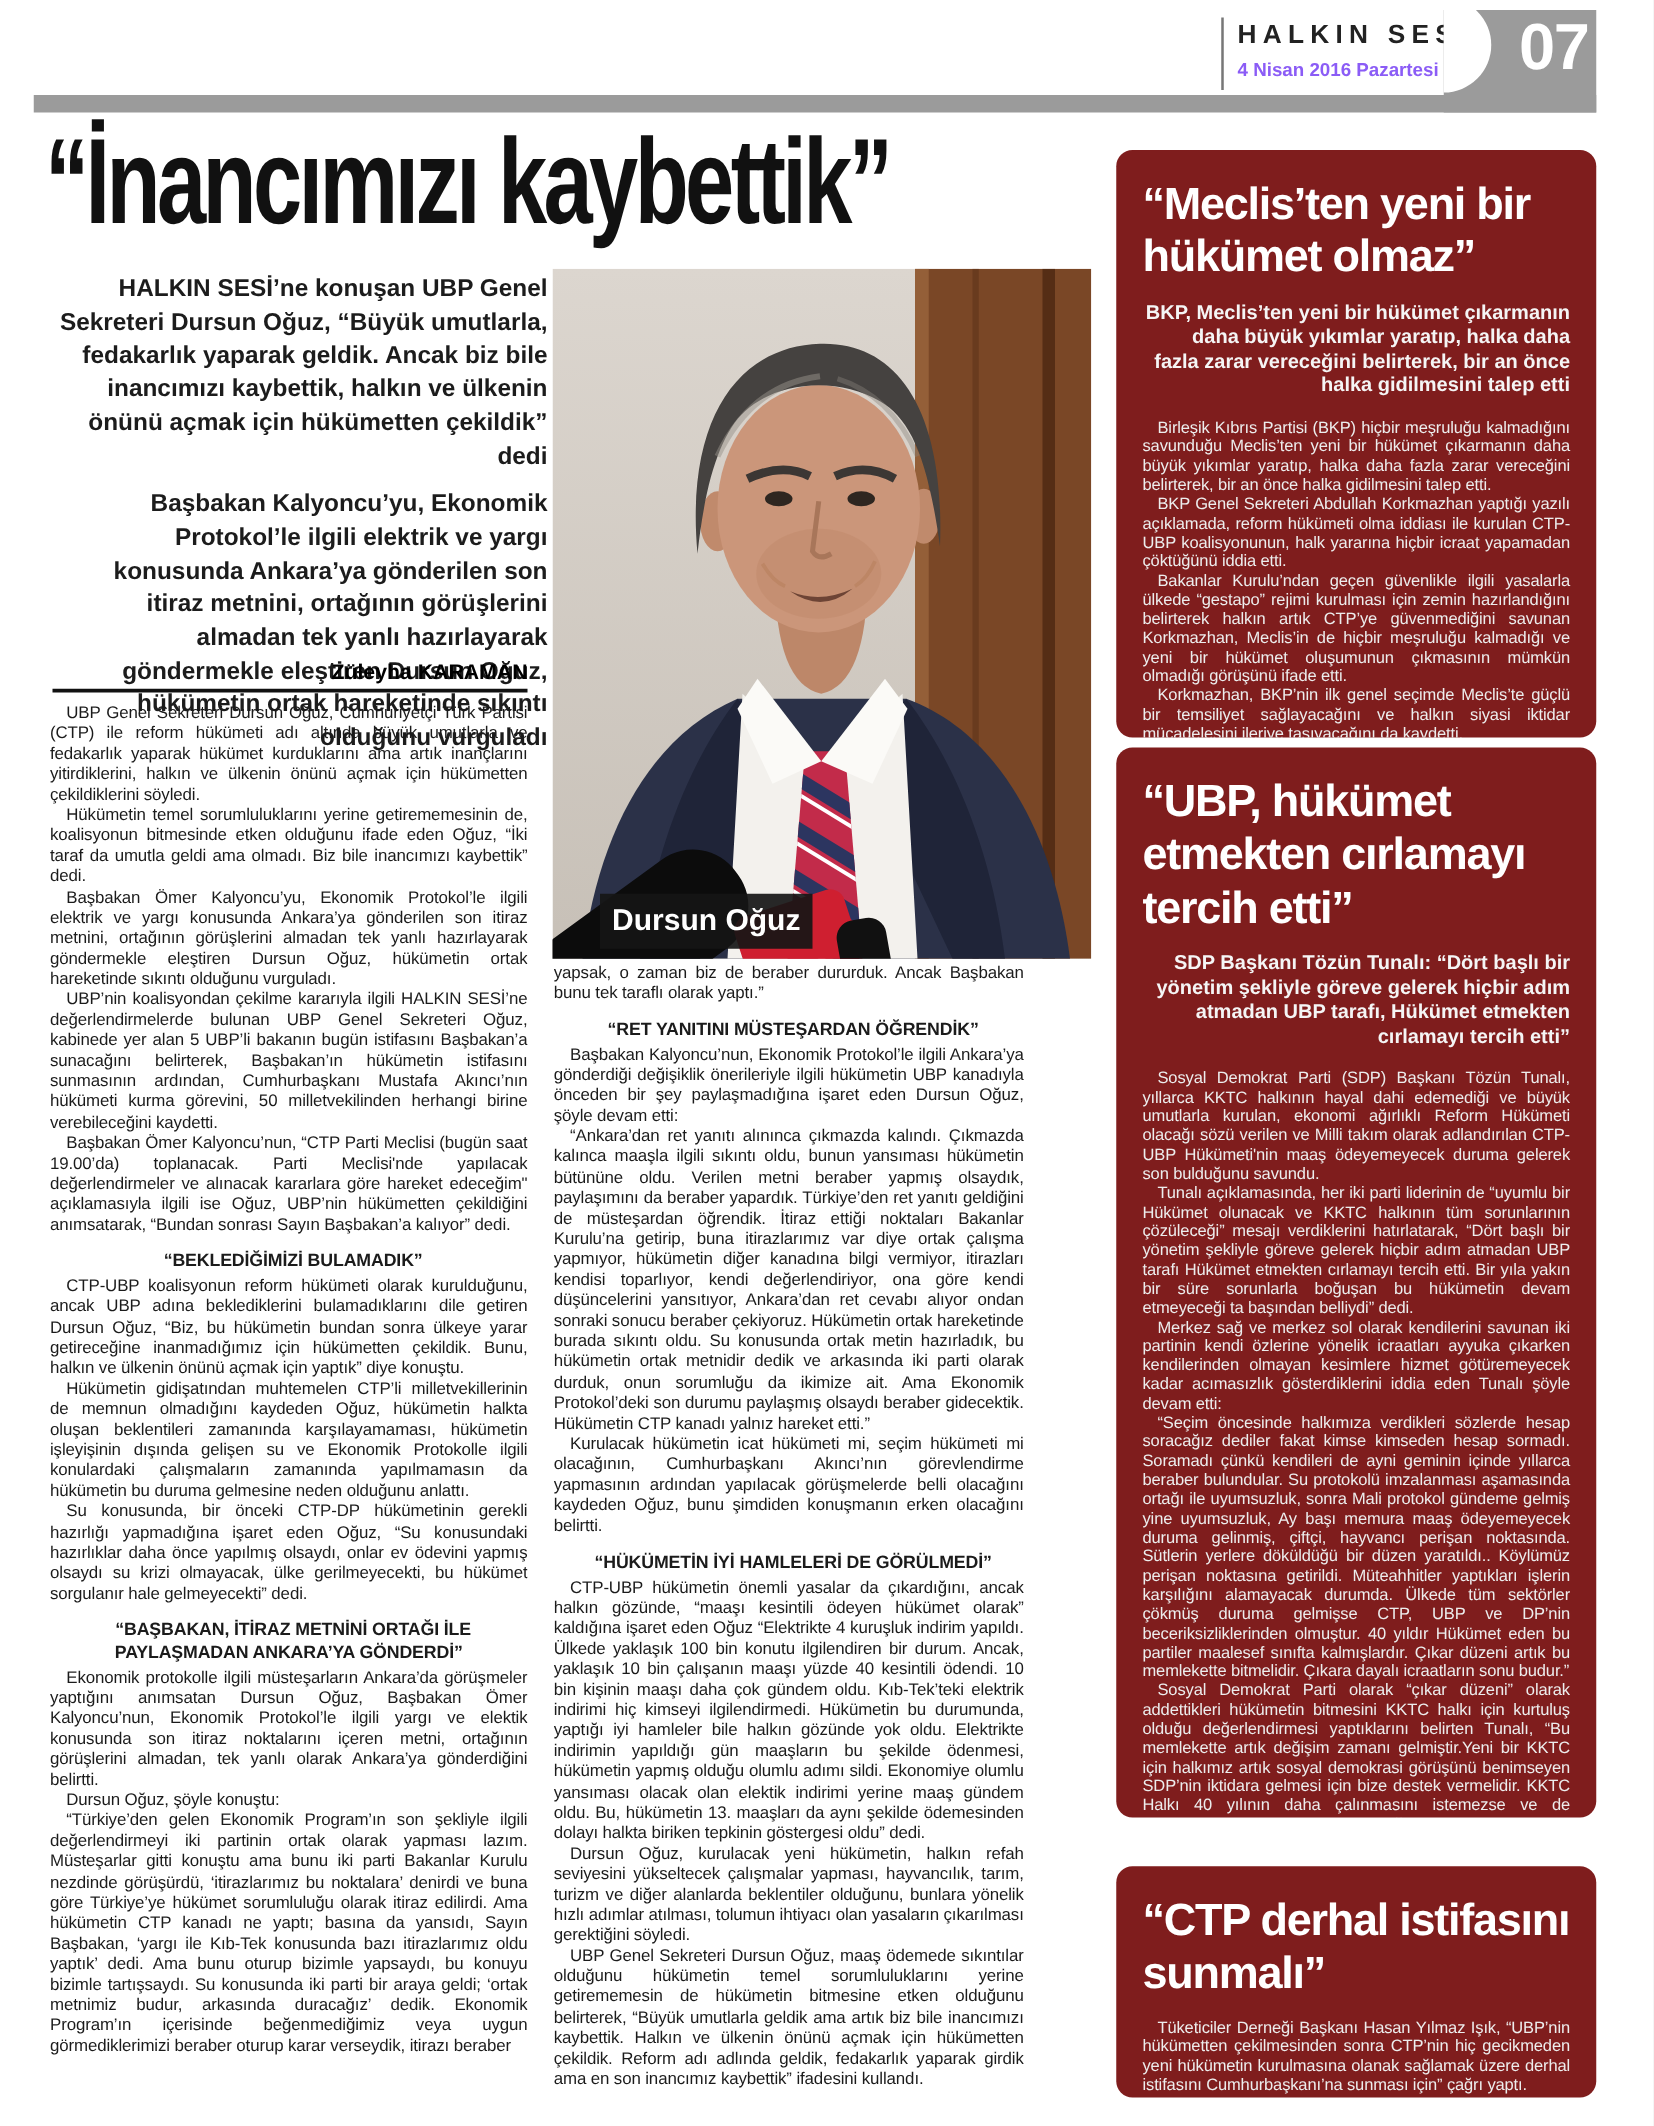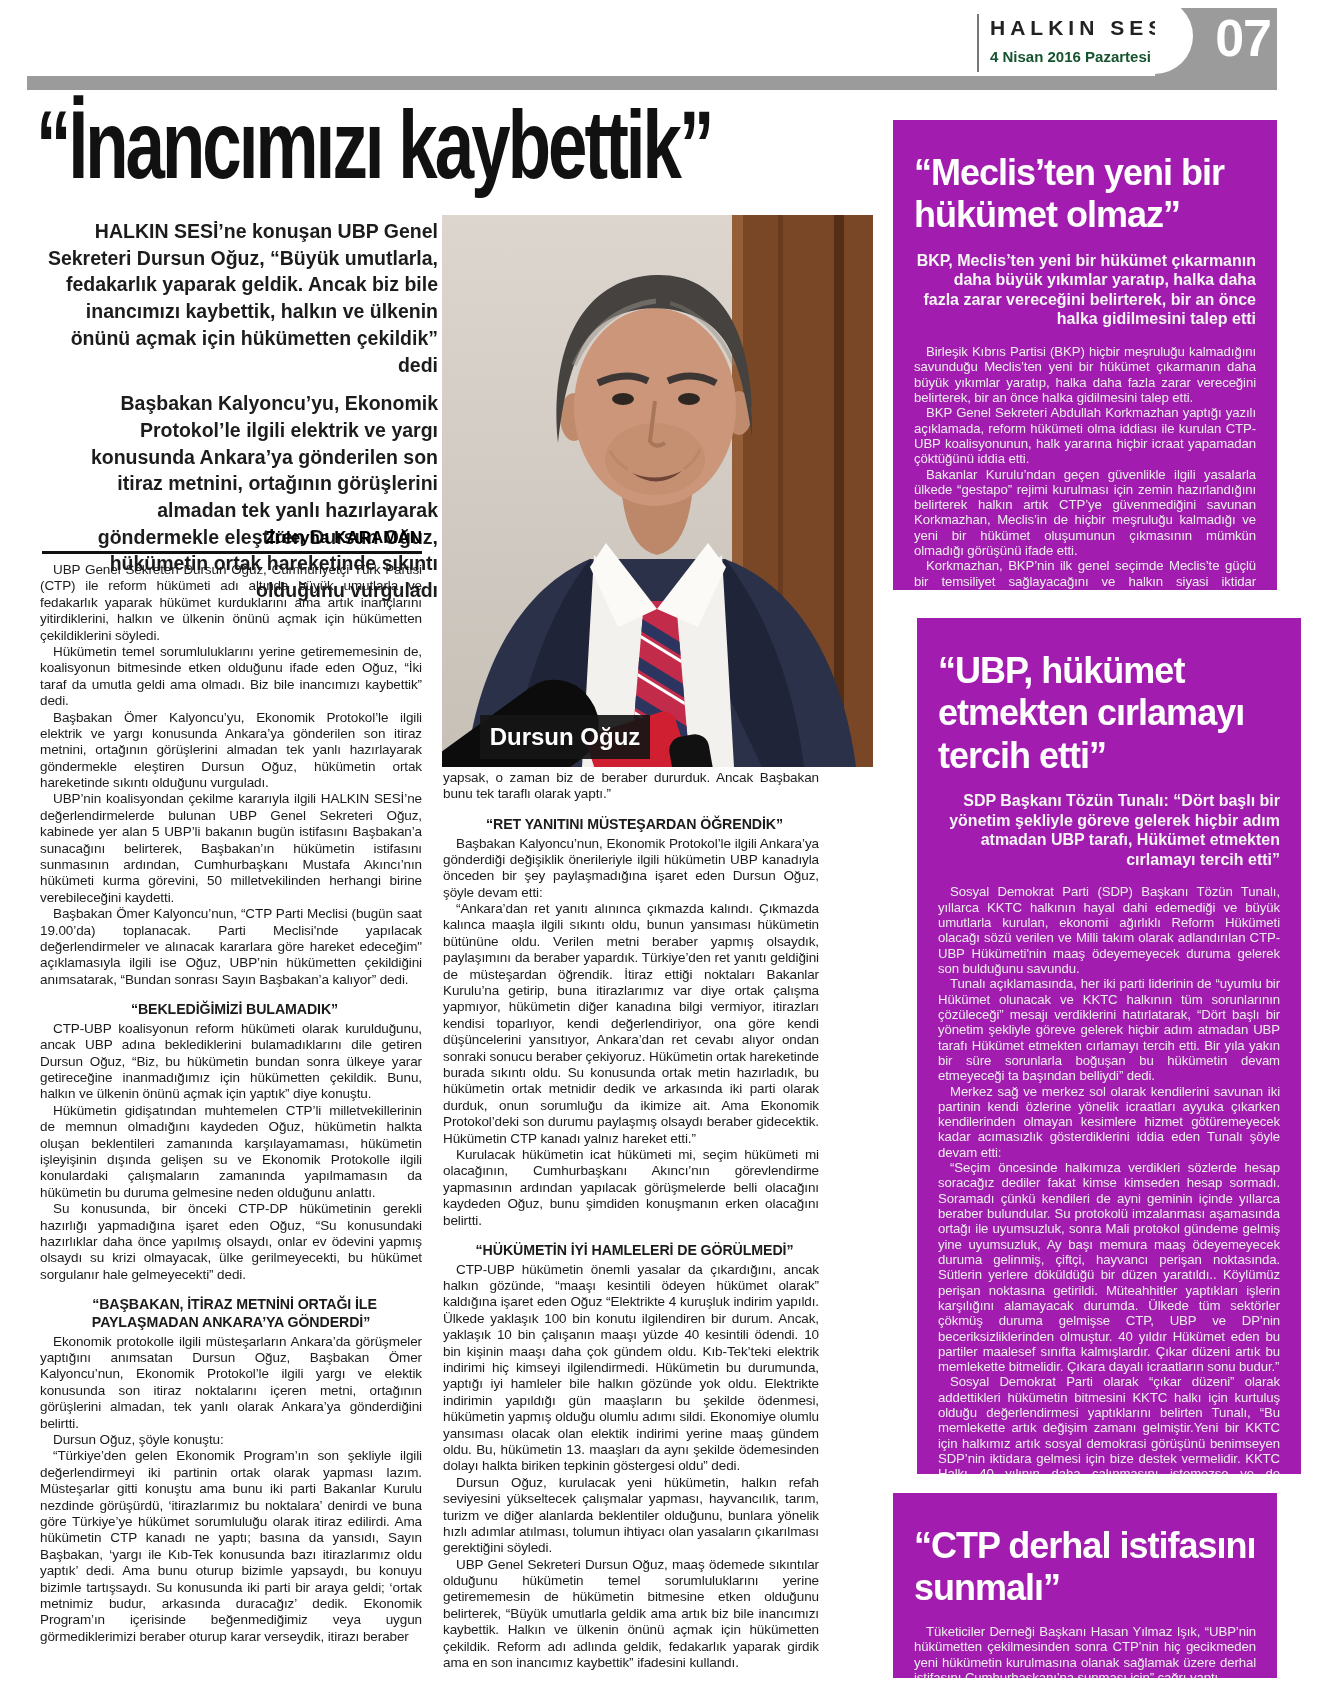--- a/index.html
+++ b/index.html
@@ -5,21 +5,21 @@
   html,body{margin:0;padding:0;background:#e8e8e8;}
   .page{position:relative;width:1323px;height:1701px;background:#ffffff;overflow:hidden;
         font-family:"Liberation Sans",sans-serif;color:#1b1b1b;margin:0 auto;}
   
   .mast-rule{position:absolute;left:27px;top:76px;width:1250px;height:14px;background:#9b9b9b;}
   .mast-badge{position:absolute;left:1155px;top:8px;width:122px;height:82px;background:#9b9b9b;overflow:hidden;}
   .mast-badge .notch{position:absolute;left:-38px;top:-10px;width:76px;height:76px;border-radius:50%;background:#ffffff;}
   .mast-badge .pagenum{position:absolute;right:6px;top:0px;font-size:52px;font-weight:bold;color:#ffffff;letter-spacing:-1px;}
   .mast-vline{position:absolute;left:977px;top:14px;width:2px;height:58px;background:#777;}
   .mast-title{position:absolute;left:990px;top:16px;font-size:21px;font-weight:bold;letter-spacing:5px;color:#222;white-space:nowrap;}
-  .mast-date{position:absolute;left:990px;top:48px;font-size:15px;font-weight:bold;color:#14532d;white-space:nowrap;}
+  .mast-date{position:absolute;left:990px;top:48px;font-size:15px;font-weight:bold;color:#8b5cf6;white-space:nowrap;}
   
   .headline{position:absolute;left:36px;top:94px;width:800px;height:122px;}
   .headline span{display:inline-block;font-size:97px;font-weight:bold;letter-spacing:-4px;color:#111;
                  white-space:nowrap;transform:scaleX(0.73);transform-origin:left top;line-height:1.05;}
   
   .lead{position:absolute;left:40px;top:218px;width:398px;}
   .lead p{margin:0 0 12px 0;font-size:19.5px;font-weight:bold;line-height:1.37;color:#1c1c1c;text-align:right;}
   .byline{position:absolute;left:40px;top:528px;width:382px;text-align:right;font-size:17px;font-weight:bold;color:#000000;}
   .byline-rule{position:absolute;left:42px;top:551px;width:380px;height:3px;background:#111;}
   
@@ -29,24 +29,24 @@
   .bodytext{margin:0;font-size:13.5px;line-height:1.215;letter-spacing:-0.1px;text-align:justify;
             text-indent:13px;color:#1b1b1b;}
   .bodytext.t-subhead{font-weight:bold;text-align:center;text-indent:7px;font-size:14.2px;margin-top:13px;margin-bottom:2px;line-height:1.25;}
   .bodytext.t-cont{text-indent:0;}
   
   .photo{position:absolute;left:442px;top:215px;width:431px;height:552px;}
   .photo svg{display:block;}
   .photo-caption{position:absolute;left:38px;top:500px;width:170px;height:44px;background:rgba(22,22,22,0.92);
                  color:#fff;font-size:24px;font-weight:bold;display:flex;align-items:center;justify-content:center;}
   
-  .nbox{position:absolute;left:893px;width:384px;background:#a21caf;color:#fff;box-sizing:border-box;
-        padding:32px 21px;overflow:hidden;}
+  .nbox{position:absolute;left:893px;width:384px;background:#7f1d1d;color:#fff;box-sizing:border-box;
+        padding:22px 21px;overflow:hidden;border-radius:13px;}
   .nbox1{top:120px;height:470px;}
-  .nbox2{top:618px;height:856px;margin-left:24px;}
+  .nbox2{top:598px;height:856px;}
   .nbox3{top:1493px;height:185px;}
   .nbox .btitle{font-size:36px;font-weight:bold;line-height:1.18;letter-spacing:-1px;margin:0 0 14px 0;color:#fff;}
   .nbox .bstand{font-size:16px;font-weight:bold;line-height:1.22;margin:0 0 15px 0;color:#f5f5f5;text-align:right;}
   .boxp{margin:0;font-size:13.2px;line-height:1.16;letter-spacing:-0.1px;color:#ededed;text-align:justify;text-indent:12px;}
 </style>
 </head>
 <body>
 
 <div class="page">
 

